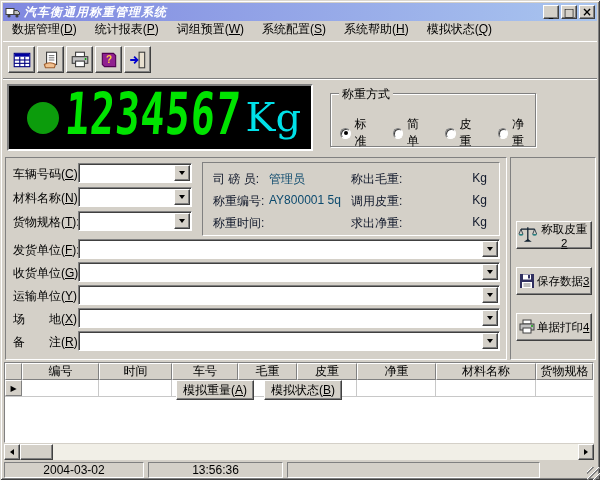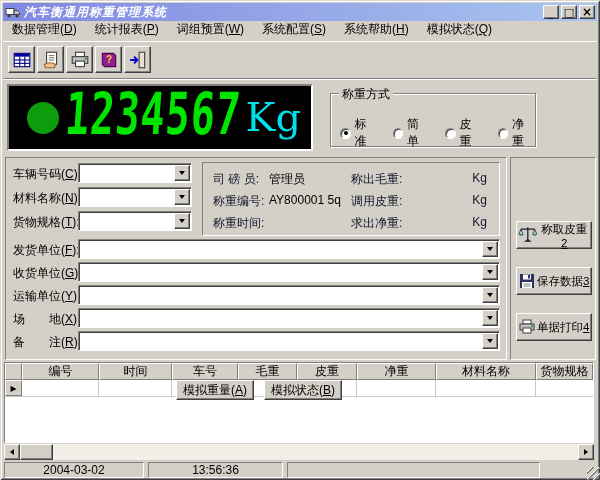--- a/index.html
+++ b/index.html
@@ -44,21 +44,21 @@
   .radio{display:flex;align-items:center;gap:4px;}
   .rdot{width:11px;height:11px;border-radius:50%;background:#fff;border:1px solid;
         border-color:#808080 #fff #fff #808080;box-shadow:inset 1px 1px 0 #404040;position:relative;}
   .rdot.on::after{content:"";position:absolute;left:2.5px;top:2.5px;width:4px;height:4px;border-radius:50%;background:#000;}
   
   .formpanel{left:5px;top:157px;width:502px;height:203px;border:1px solid;border-color:#808080 #fff #fff #808080;}
   .sidepanel{left:510px;top:157px;width:86px;height:203px;border:1px solid;border-color:#808080 #fff #fff #808080;}
   .infopanel{position:absolute;left:196px;top:4px;width:298px;height:74px;border:1px solid;
              border-color:#808080 #fff #fff #808080;background:#d4d0c8;}
   .ilabel{position:absolute;color:#0f172a;}
-  .ival{position:absolute;color:#000000;}
+  .ival{position:absolute;color:#0c4a6e;}
   .iunit{position:absolute;right:12px;text-align:right;}
   
   .combo{position:absolute;height:20px;background:#fff;border:1px solid;border-color:#808080 #fff #fff #808080;
          box-shadow:inset 1px 1px 0 #404040;}
   .cbtn{position:absolute;right:1px;top:1px;width:16px;height:16px;background:#d4d0c8;border:1px solid;
         border-color:#fff #404040 #404040 #fff;box-shadow:inset -1px -1px 0 #808080;
         display:flex;align-items:center;justify-content:center;padding:0;}
   .dn{width:0;height:0;border-left:3.5px solid transparent;border-right:3.5px solid transparent;border-top:4px solid #000;}
   .flabel{position:absolute;white-space:pre;}
   

